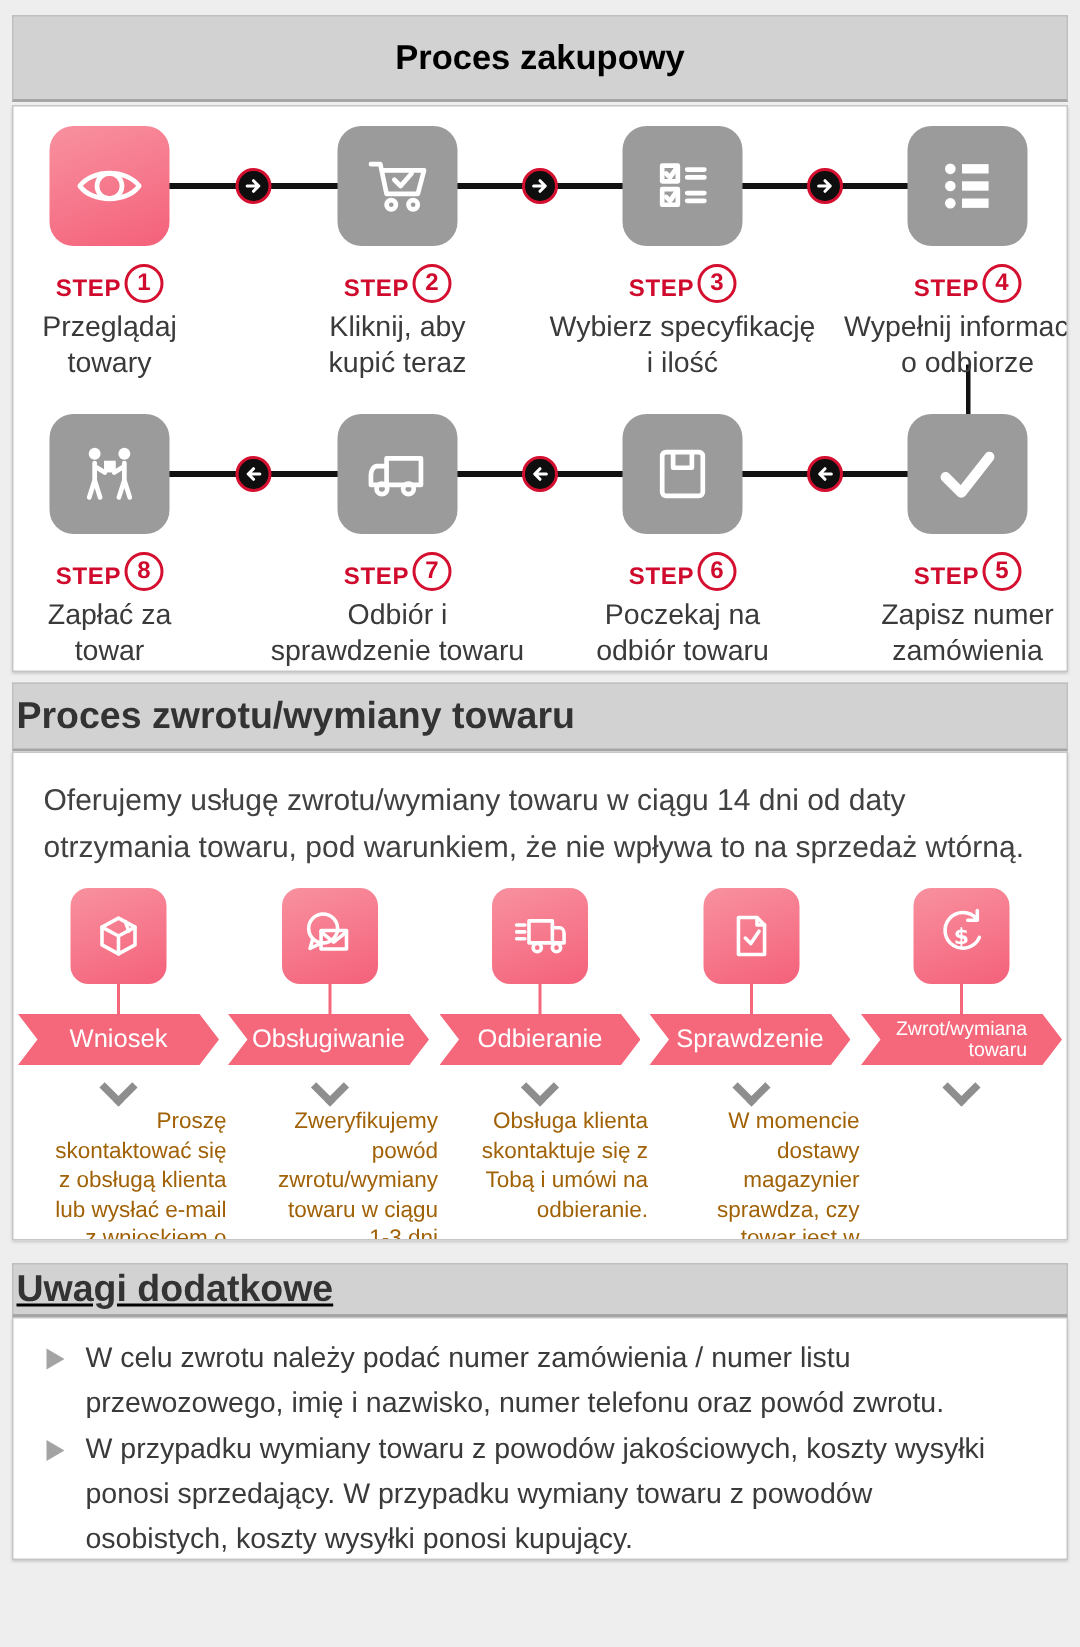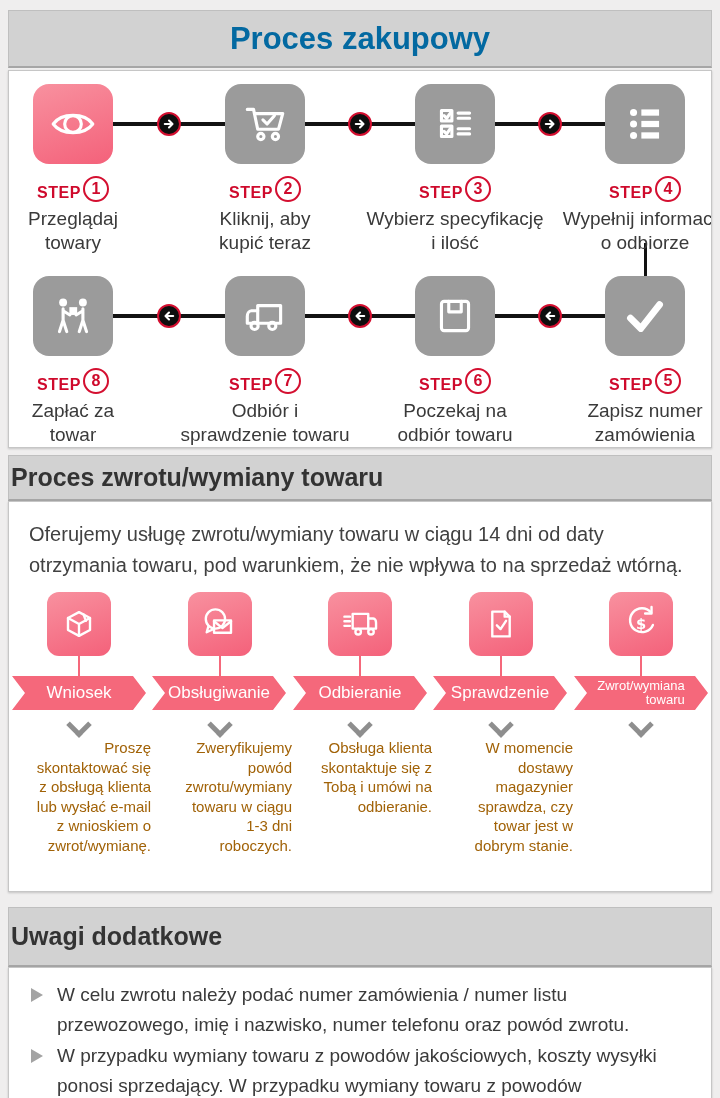--- a/index.html
+++ b/index.html
@@ -2,21 +2,21 @@
 <html><head>
 <meta charset="utf-8">
 <style>
   html,body{margin:0;padding:0;}
   body{width:720px;height:1098px;background:#efeeee;font-family:"Liberation Sans",sans-serif;overflow:hidden;}
   .page{width:704px;margin:0 auto;padding-top:10px;}
 
   
   .bar{background:#d2d2d2;border:1px solid #bfbfbf;border-bottom:2px solid #a6a6a6;box-sizing:border-box;}
   .bar-main{height:58px;display:flex;align-items:center;justify-content:center;}
-  .bar-main h1{margin:0;font-size:31px;font-weight:bold;color:#0369a1;}
+  .bar-main h1{margin:0;font-size:23px;font-weight:bold;color:#000000;}
   .bar-sub{height:46px;display:flex;align-items:center;padding-left:2px;}
   .bar-sub h2{margin:0;font-size:25px;font-weight:bold;color:#333;}
 
   .panel{background:#fff;border:1px solid #c6c6c6;box-shadow:0 1px 2px rgba(0,0,0,.18);box-sizing:border-box;position:relative;}
 
   
   #purchase-panel{height:378px;margin-top:2px;overflow:hidden;padding-left:16px;}
   .flow-line{position:absolute;height:4px;background:#121212;left:64px;width:572px;}
   #line-r1{top:51px;} #line-r2{top:243px;}
   .v-line{position:absolute;width:3px;background:#121212;left:635px;top:172px;height:38px;}
@@ -36,21 +36,21 @@
   .ic path,.ic rect,.ic circle,.ic polyline{stroke:#fff;fill:none;stroke-width:3;stroke-linecap:round;stroke-linejoin:round;}
   .ic .fw{fill:#fff;stroke:none;}
   .ic .thick{stroke-width:6.5;}
 
   .step-label{margin-top:12px;color:#cf0a2c;font-weight:bold;font-size:16px;letter-spacing:.5px;}
   .circle-num{display:inline-block;width:22px;height:22px;border:2px solid #d40f30;border-radius:50%;font-size:16px;line-height:22px;margin-left:2px;vertical-align:4px;letter-spacing:0;}
   .step-caption{font-size:19px;color:#3a3a3a;line-height:24px;margin-top:5px;white-space:pre-line;}
 
   
   #return-bar{margin-top:7px;}
-  #return-panel{height:391px;margin-top:0;overflow:hidden;}
+  #return-panel{height:326px;margin-top:0;overflow:hidden;}
   .return-note{padding:17px 20px 0 20px;font-size:20px;line-height:31px;color:#414141;}
 
   .r-icon{position:absolute;top:90px;width:64px;height:64px;border-radius:12px;background:linear-gradient(160deg,#f8919f,#f4617a);display:flex;align-items:center;justify-content:center;}
   .r-icon svg{width:44px;height:44px;}
   .ri path,.ri rect,.ri circle{stroke:#fff;fill:none;stroke-width:2.6;stroke-linecap:round;stroke-linejoin:round;}
   .ri text{fill:#fff;stroke:none;font-family:"DejaVu Sans",sans-serif;font-weight:bold;}
   .i1{left:38px;} .i2{left:179px;} .i3{left:319px;} .i4{left:460px;} .i5{left:600px;}
 
   .r-stem{position:absolute;top:154px;width:2px;height:20px;background:#f5687b;}
   .s1{left:69px;} .s2{left:210px;} .s3{left:350px;} .s4{left:491px;} .s5{left:631px;}
@@ -59,21 +59,21 @@
   .banner.small{font-size:13px;line-height:14px;text-align:right;}
   .bn1{left:3px;} .bn2{left:143px;} .bn3{left:284px;} .bn4{left:424px;} .bn5{left:565px;}
 
   .v-arrow{position:absolute;top:214px;width:13px;height:13px;border-right:5px solid #8e8e8e;border-bottom:5px solid #8e8e8e;transform:rotate(45deg);}
   .a1{left:61px;} .a2{left:202px;} .a3{left:342px;} .a4{left:483px;} .a5{left:623px;}
 
   .r-caption{position:absolute;top:236px;width:144px;text-align:right;font-size:15px;line-height:19.5px;color:#a16207;white-space:pre-line;}
   .p1{left:-2px;} .p2{left:139px;} .p3{left:279px;} .p4{left:420px;} .p5{left:560px;}
 
   
-  #notes-bar{margin-top:15px;height:60px;}
+  #notes-bar{margin-top:15px;height:36px;text-decoration:underline;}
   #notes-panel{height:162px;padding:12px 34px 0 22px;}
   .bullet{position:relative;padding-left:26px;font-size:19px;line-height:30px;color:#3a3a3a;margin-bottom:1px;}
   .tri{position:absolute;left:0;top:8px;width:0;height:0;border-top:7px solid transparent;border-bottom:7px solid transparent;border-left:12px solid #a3a3a3;}
 </style>
 </head>
 <body>
 
 <div class="page">
 
   <div class="bar bar-main">

